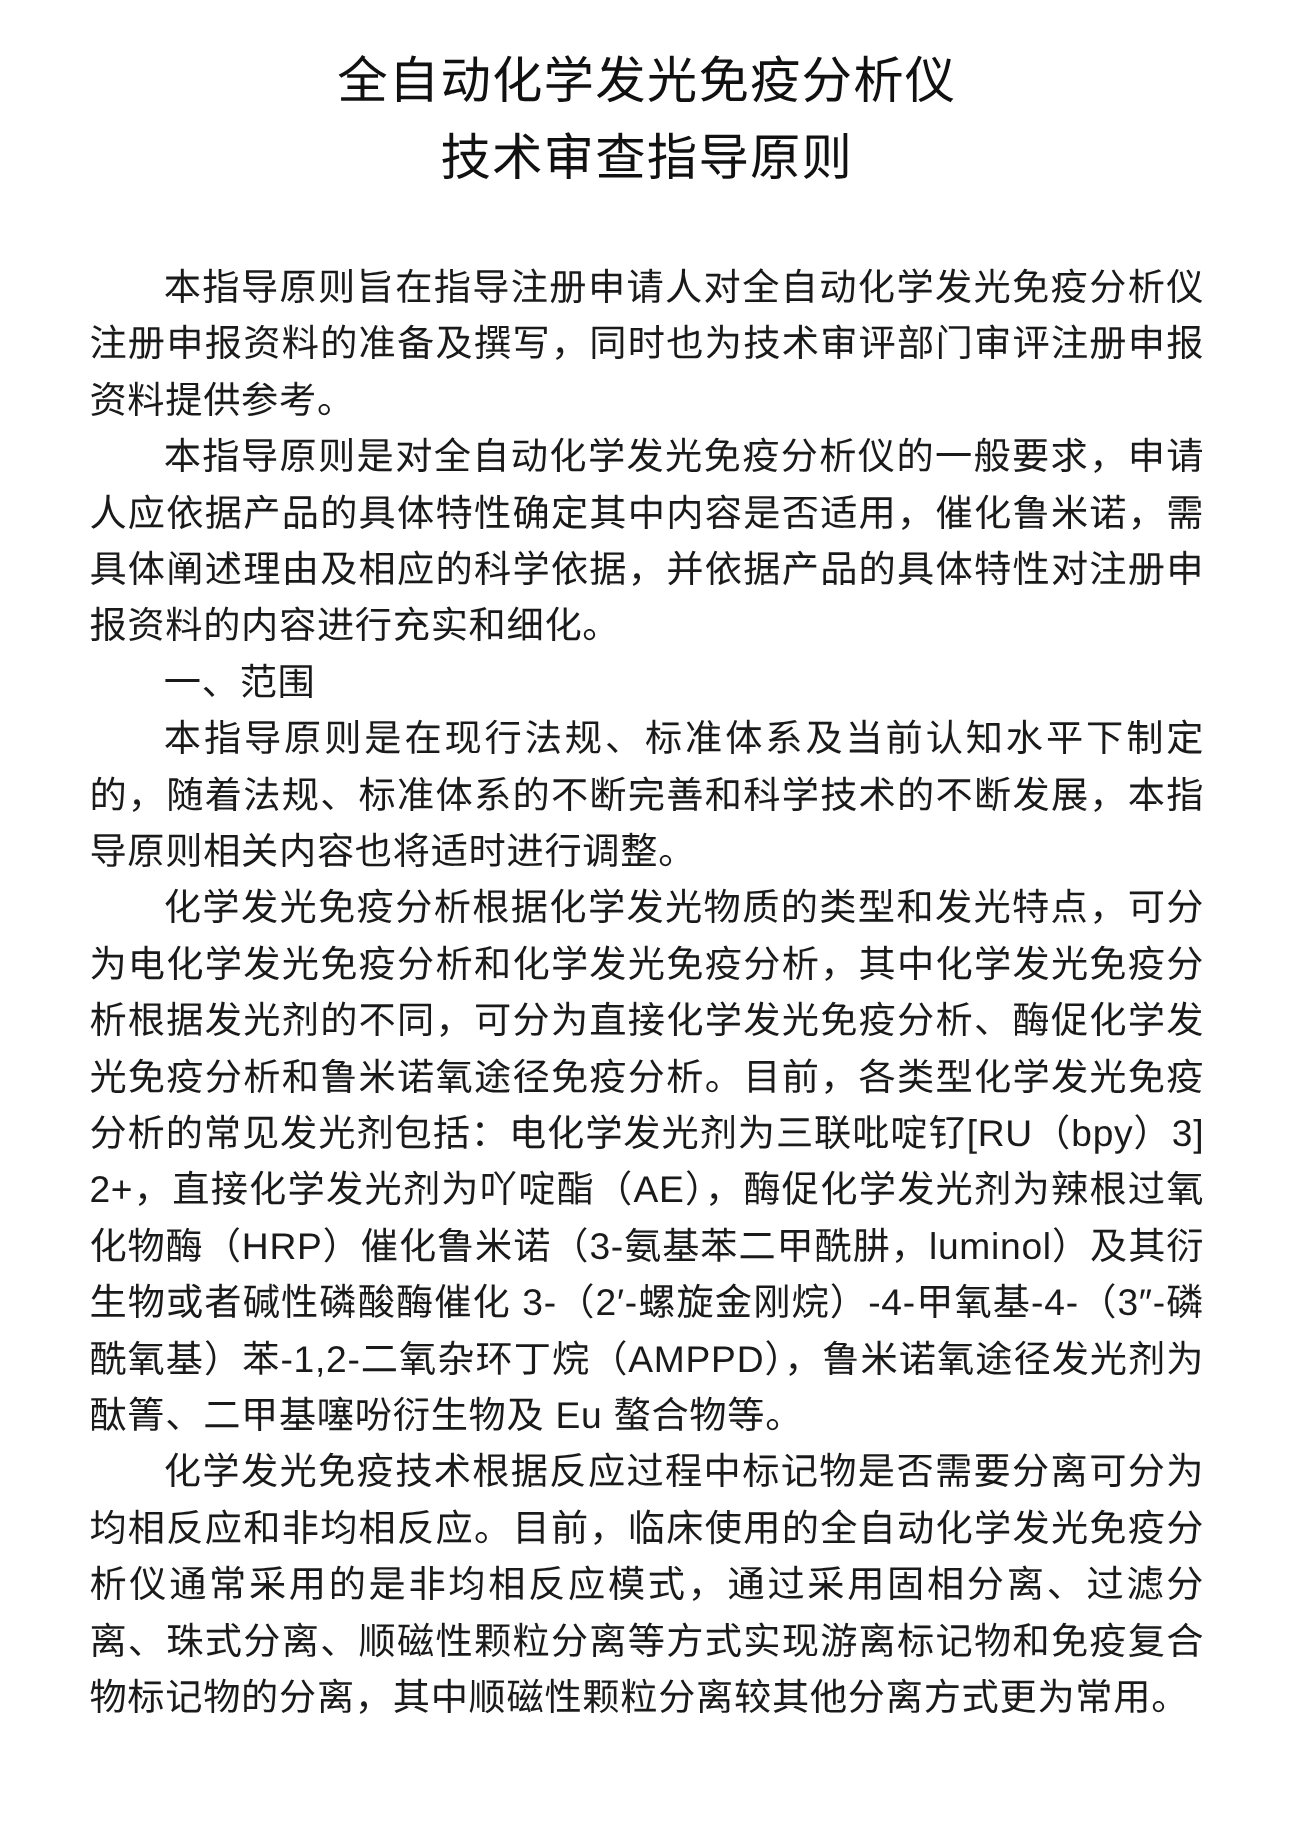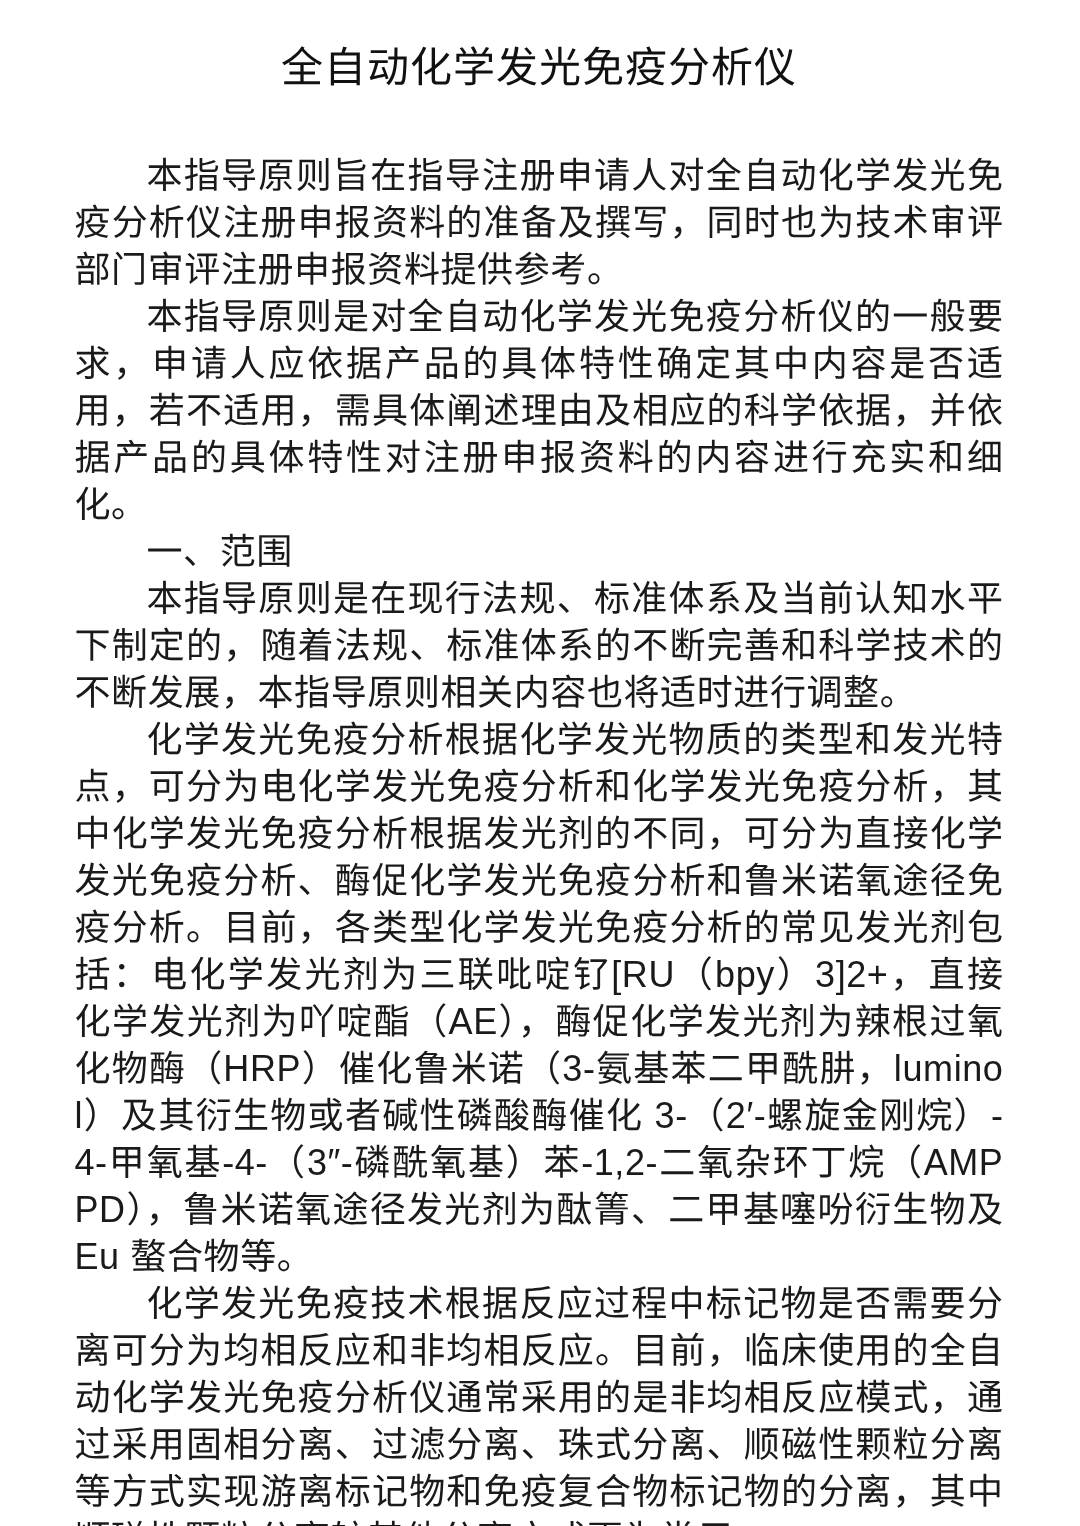--- a/index.html
+++ b/index.html
@@ -26,39 +26,40 @@
     font-weight: 500;
     color: #111111;
   }
   .doc-title .title-line {
     display: block;
     line-height: 64px;
     letter-spacing: 1px;
   }
   .doc-body p {
     margin: 0;
-    font-size: 36px;
+    font-size: 31px;
     line-height: 47px;
     letter-spacing: 0.6px;
     text-align: justify;
     text-indent: 2em;
     word-break: break-all;
   }
 </style>
 </head>
 <body>
 
 <div class="page">
 
   <h1 class="doc-title">
     <span class="title-line">全自动化学发光免疫分析仪</span>
+    <span class="title-line">技术审查指导原则</span>
   </h1>
 
   <div class="doc-body">
     <p>本指导原则旨在指导注册申请人对全自动化学发光免疫分析仪注册申报资料的准备及撰写，同时也为技术审评部门审评注册申报资料提供参考。</p>
-    <p>本指导原则是对全自动化学发光免疫分析仪的一般要求，申请人应依据产品的具体特性确定其中内容是否适用，若不适用，需具体阐述理由及相应的科学依据，并依据产品的具体特性对注册申报资料的内容进行充实和细化。</p>
+    <p>本指导原则是对全自动化学发光免疫分析仪的一般要求，申请人应依据产品的具体特性确定其中内容是否适用，催化鲁米诺，需具体阐述理由及相应的科学依据，并依据产品的具体特性对注册申报资料的内容进行充实和细化。</p>
     <p>一、范围</p>
     <p>本指导原则是在现行法规、标准体系及当前认知水平下制定的，随着法规、标准体系的不断完善和科学技术的不断发展，本指导原则相关内容也将适时进行调整。</p>
     <p>化学发光免疫分析根据化学发光物质的类型和发光特点，可分为电化学发光免疫分析和化学发光免疫分析，其中化学发光免疫分析根据发光剂的不同，可分为直接化学发光免疫分析、酶促化学发光免疫分析和鲁米诺氧途径免疫分析。目前，各类型化学发光免疫分析的常见发光剂包括：电化学发光剂为三联吡啶钌[RU（bpy）3]2+，直接化学发光剂为吖啶酯（AE），酶促化学发光剂为辣根过氧化物酶（HRP）催化鲁米诺（3-氨基苯二甲酰肼，luminol）及其衍生物或者碱性磷酸酶催化 3-（2′-螺旋金刚烷）-4-甲氧基-4-（3″-磷酰氧基）苯-1,2-二氧杂环丁烷（AMPPD），鲁米诺氧途径发光剂为酞箐、二甲基噻吩衍生物及 Eu 螯合物等。</p>
     <p>化学发光免疫技术根据反应过程中标记物是否需要分离可分为均相反应和非均相反应。目前，临床使用的全自动化学发光免疫分析仪通常采用的是非均相反应模式，通过采用固相分离、过滤分离、珠式分离、顺磁性颗粒分离等方式实现游离标记物和免疫复合物标记物的分离，其中顺磁性颗粒分离较其他分离方式更为常用。</p>
   </div>
 
 </div>
 
 </body></html>

